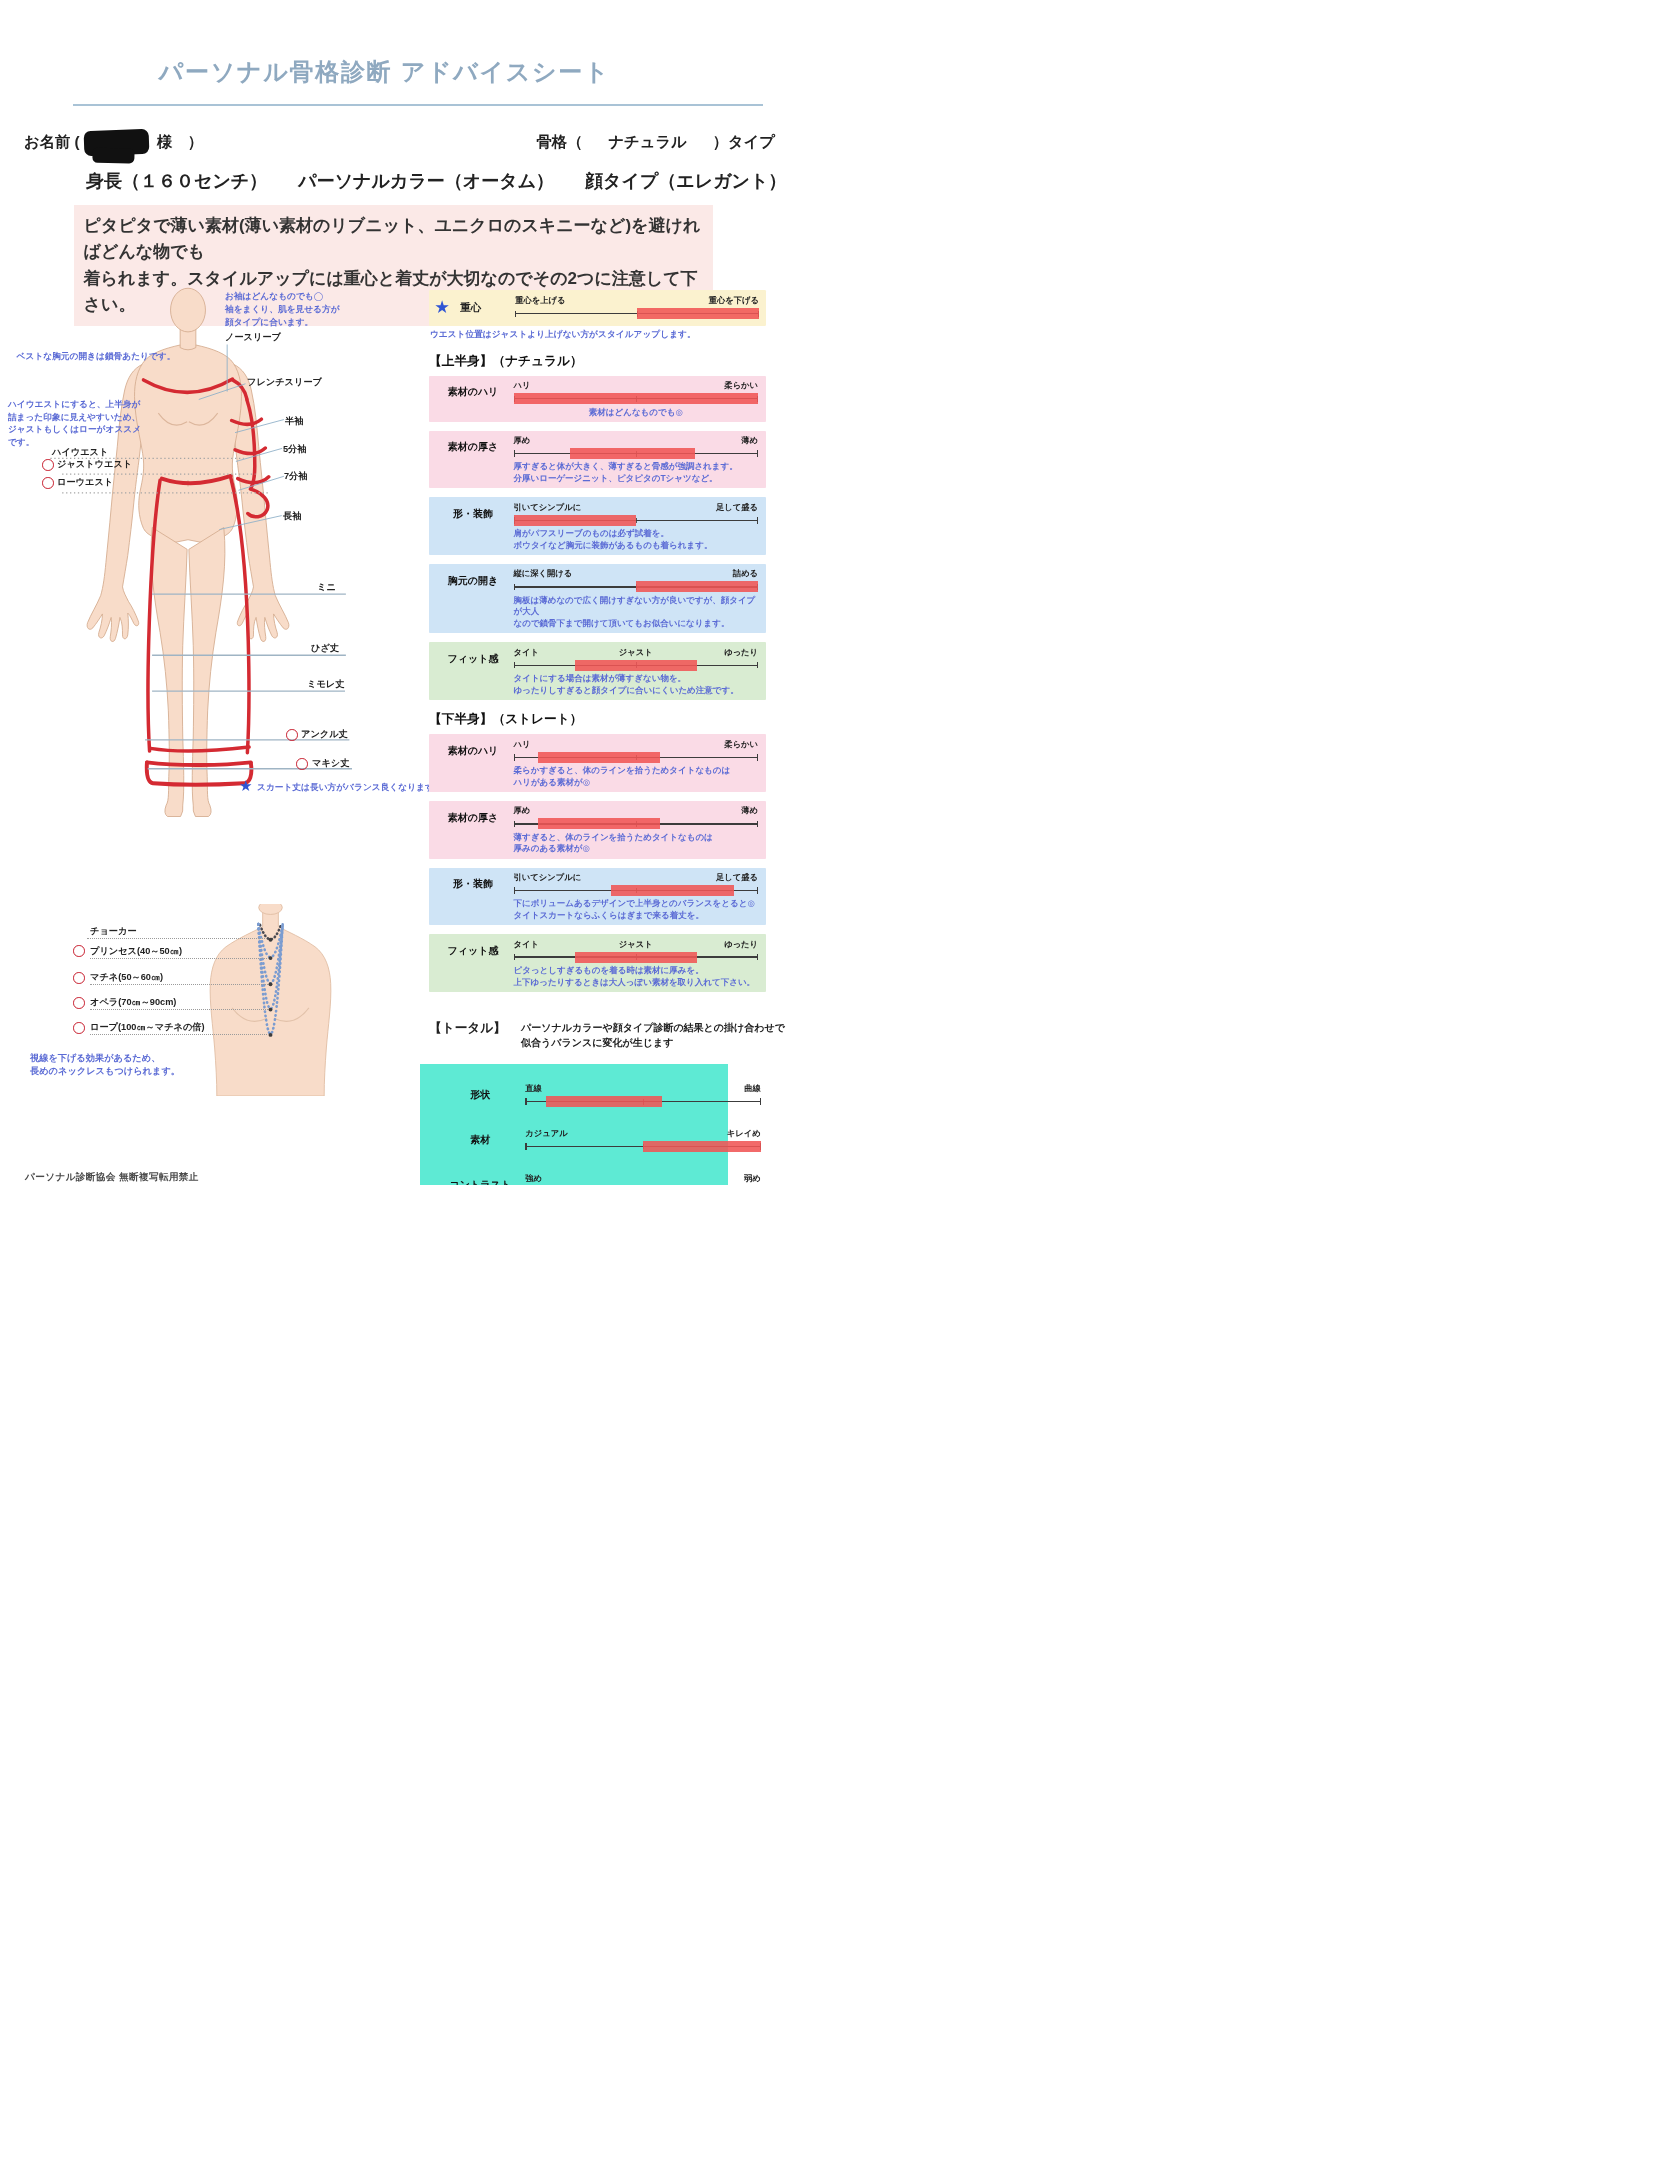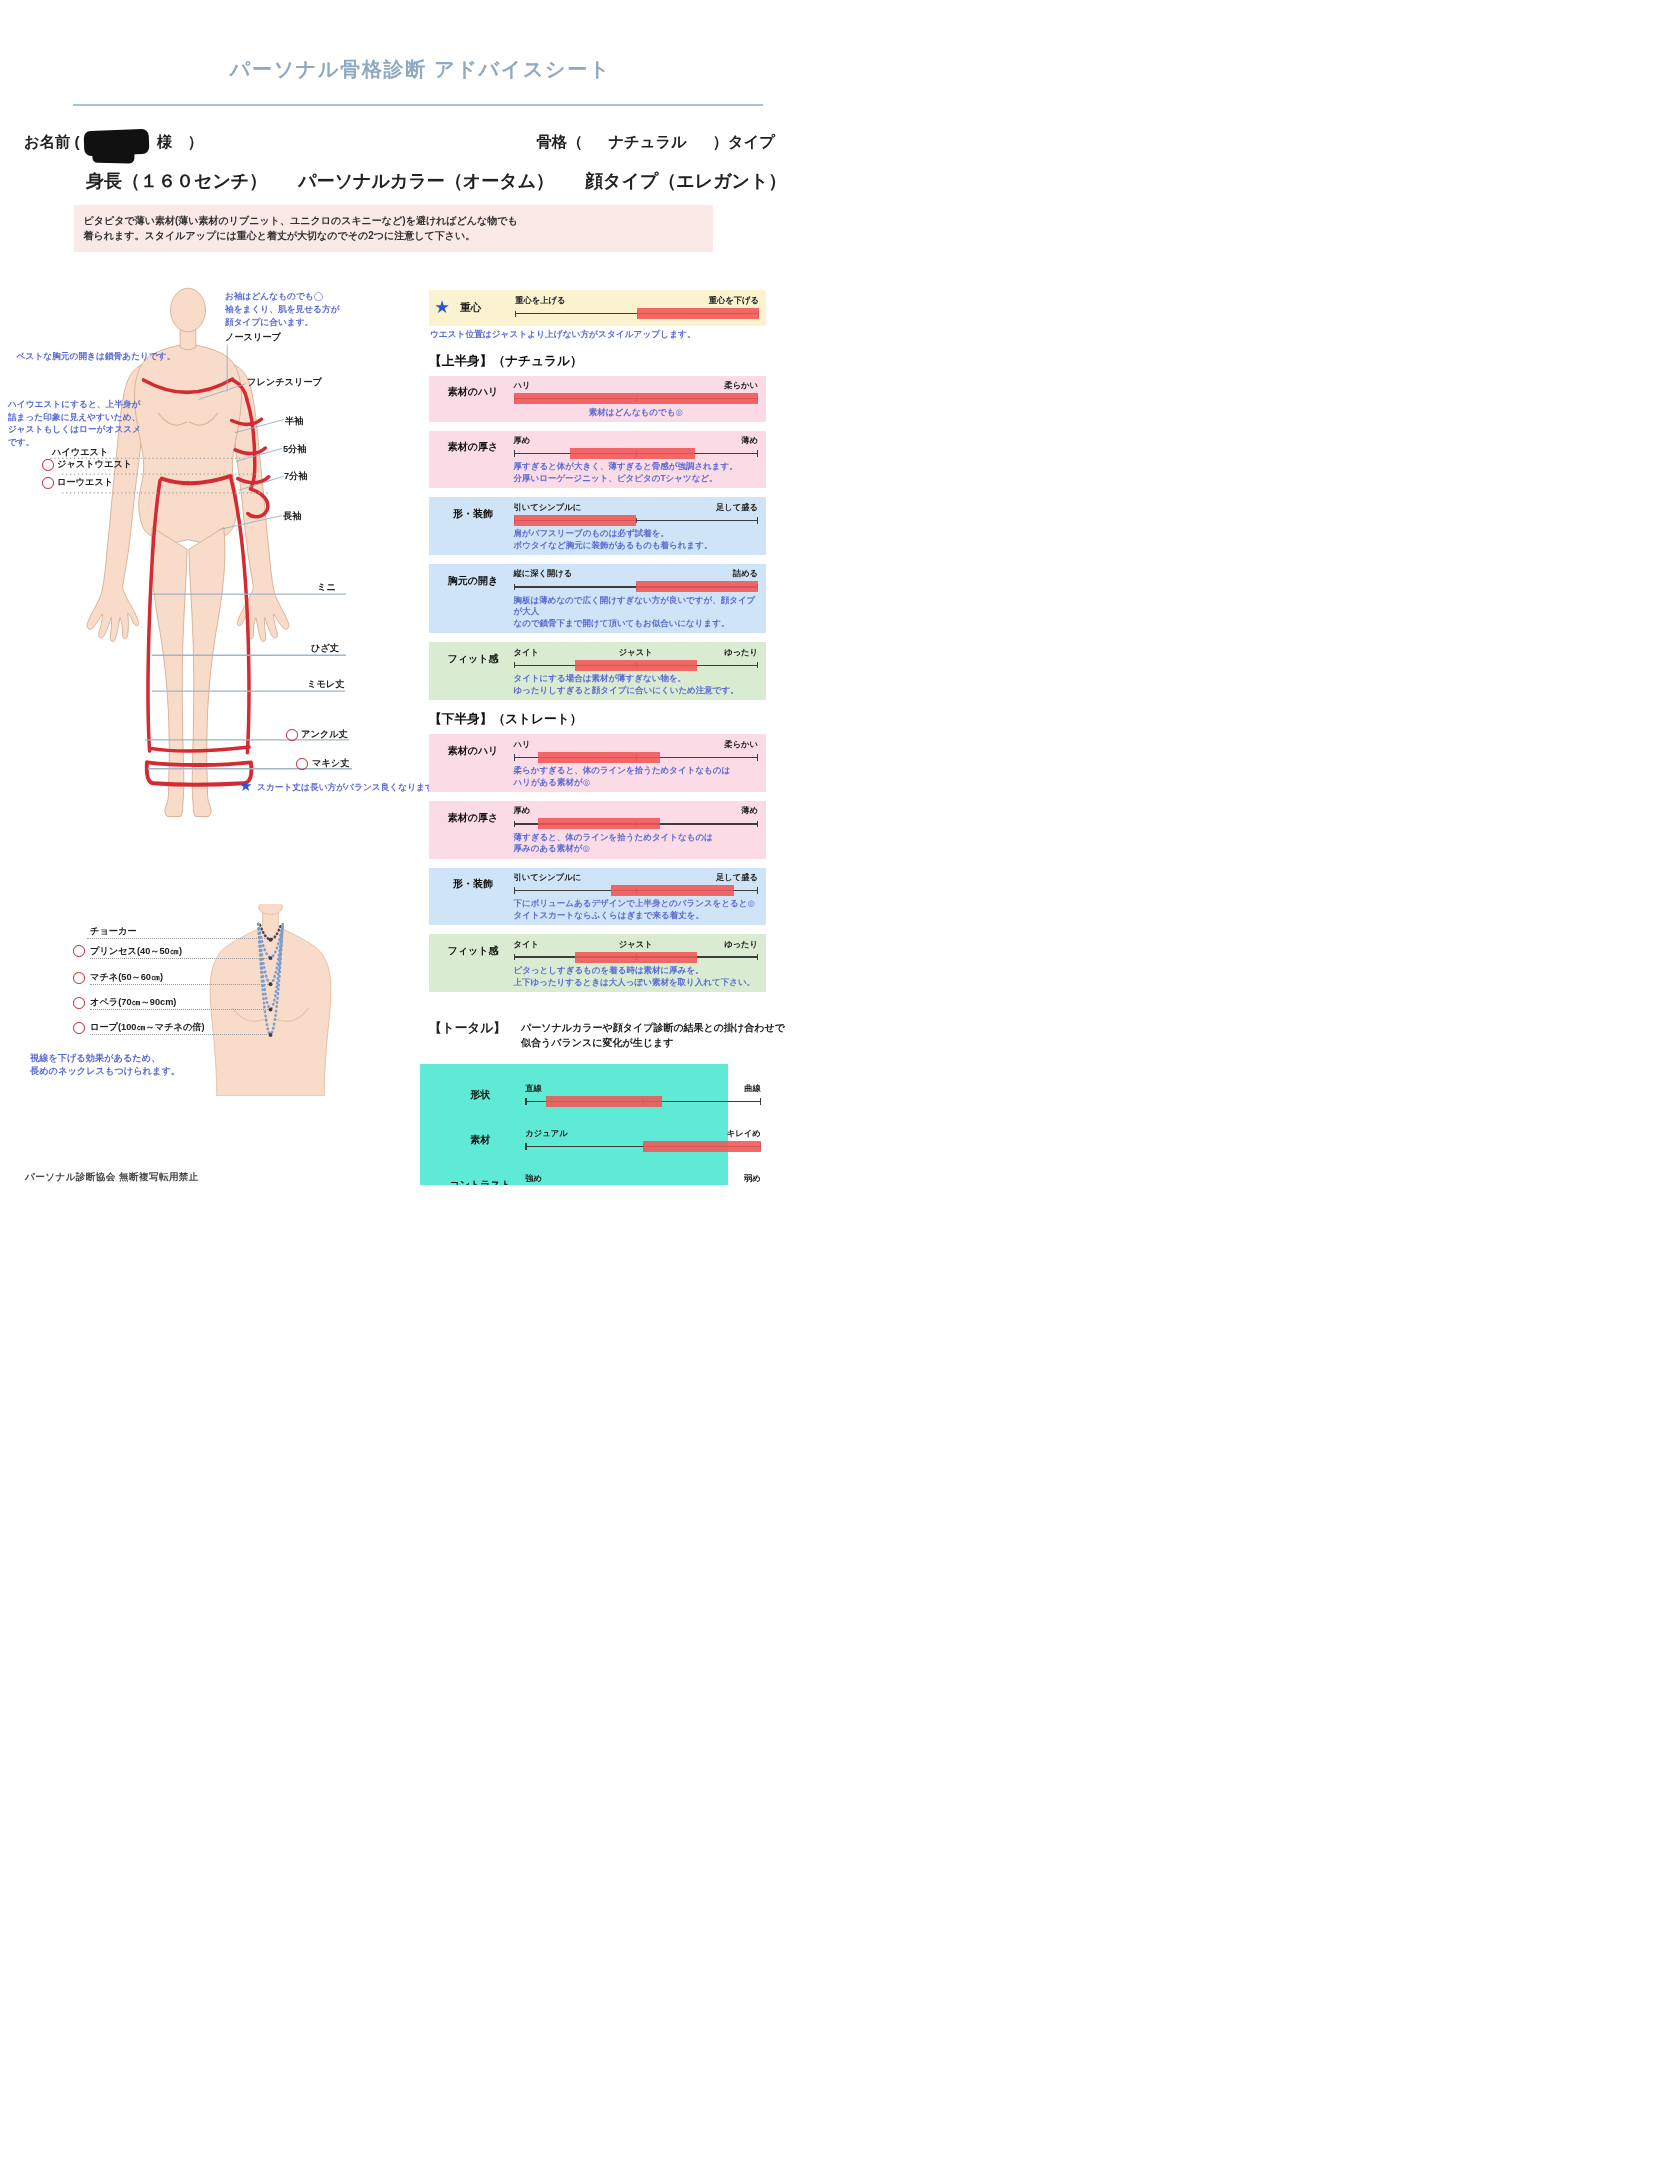--- a/index.html
+++ b/index.html
@@ -1,28 +1,28 @@
 <!DOCTYPE html>
 <html style="font-size:7px"><head>
 <meta charset="utf-8">
 <style>
   html,body{margin:0;padding:0;background:#ffffff;}
   body{width:838px;height:1185px;position:relative;font-family:"Liberation Sans","DejaVu Sans",sans-serif;color:#222;overflow:hidden;}
   
-  .page-title{position:absolute;left:0;top:56px;width:769px;text-align:center;font-size:20px;font-weight:700;letter-spacing:1.7px;color:#8fa9c0;padding-left:36px;}
+  .page-title{position:absolute;left:0;top:56px;width:769px;text-align:center;font-size:24px;font-weight:700;letter-spacing:1.7px;color:#8fa9c0;}
   .title-rule{position:absolute;left:73px;top:104px;width:690px;height:1.7px;background:#a9c3d6;}
   .info-line1{position:absolute;left:24px;top:130px;width:751px;font-size:15.3px;font-weight:600;display:flex;align-items:center;}
   .info-line1 .gap1{width:15.7px;}
   .info-line1 .gap2{flex:1;}
   .redact-blob{display:inline-block;width:65px;height:25px;background:#111;border-radius:7px;transform:rotate(-2deg);margin:0 7.9px 0 4.4px;position:relative;}
   .redact-blob:after{content:"";position:absolute;left:7.9px;top:17.5px;width:42px;height:15px;background:#111;border-radius:5.2px;transform:rotate(3deg);}
   .info-line2{position:absolute;left:44px;top:169px;width:751px;font-size:18px;font-weight:600;display:flex;margin-left:42px;}
   .info-line2 span{margin-right:31px;}
   
-  .notice{position:absolute;left:74px;top:205px;width:620px;background:#fbe9e7;padding:7.9px 9.6px;font-size:10px;line-height:1.55;font-weight:600;color:#333;}
+  .notice{position:absolute;left:74px;top:205px;width:620px;background:#fbe9e7;padding:7.9px 9.6px;font-size:17px;line-height:1.55;font-weight:600;color:#333;}
   
   #figure-area{position:absolute;left:0;top:279px;width:477px;height:550px;}
   #figure-area .flabel{position:absolute;font-size:9.2px;font-weight:700;color:#222;white-space:nowrap;}
   #figure-area .fnote{position:absolute;font-size:8.7px;color:#5b6bd5;line-height:1.45;white-space:nowrap;font-weight:600;}
   .redcircle{position:absolute;width:9.6px;height:9.6px;border:1.7px solid #c81e2e;border-radius:50%;background:transparent;}
   .bluestar{position:absolute;color:#2f55d4;font-size:15px;line-height:1;}
   
   #right-col{position:absolute;left:429px;top:290px;width:376px;}
   .jushin-box{background:#fbf2cf;border-radius:1.3px;display:grid;grid-template-columns:26px 55px 1fr;align-items:center;padding:4.4px 7px 5.2px 5.2px;width:337px;box-sizing:border-box;}
   .jushin-box .star{color:#2f55d4;font-size:17.5px;line-height:1;}

